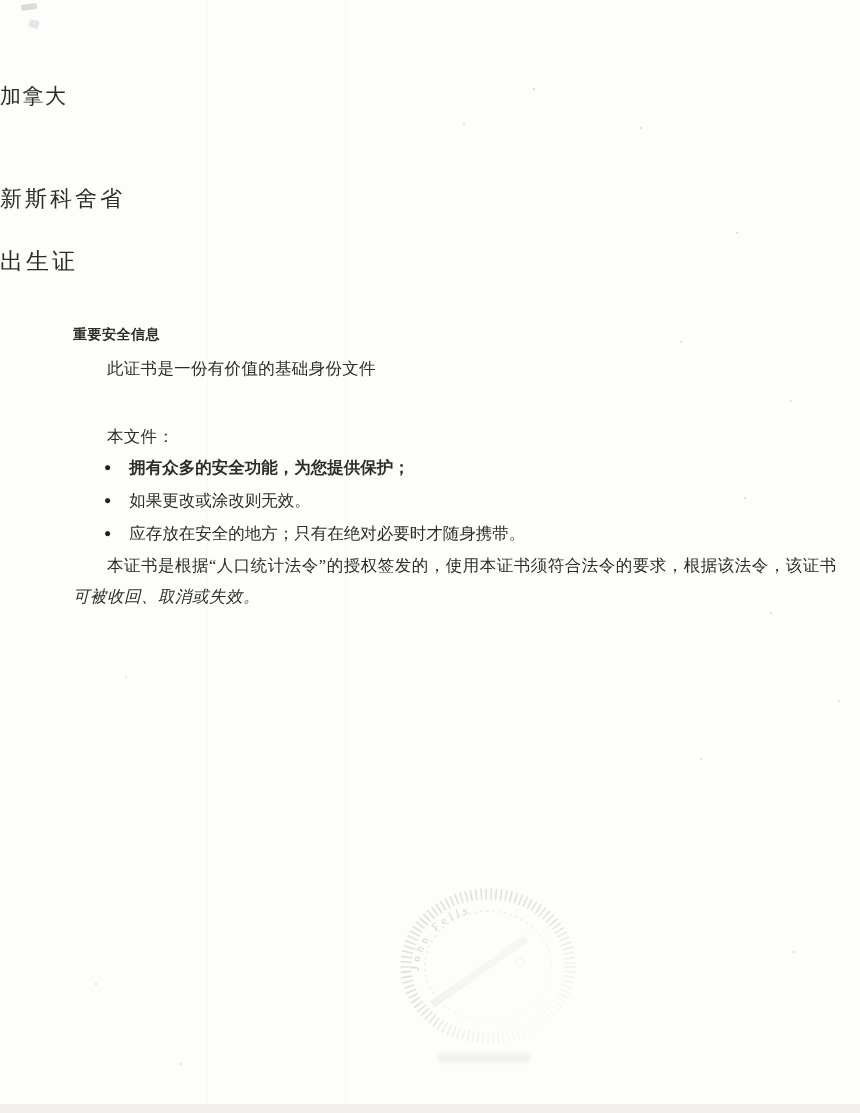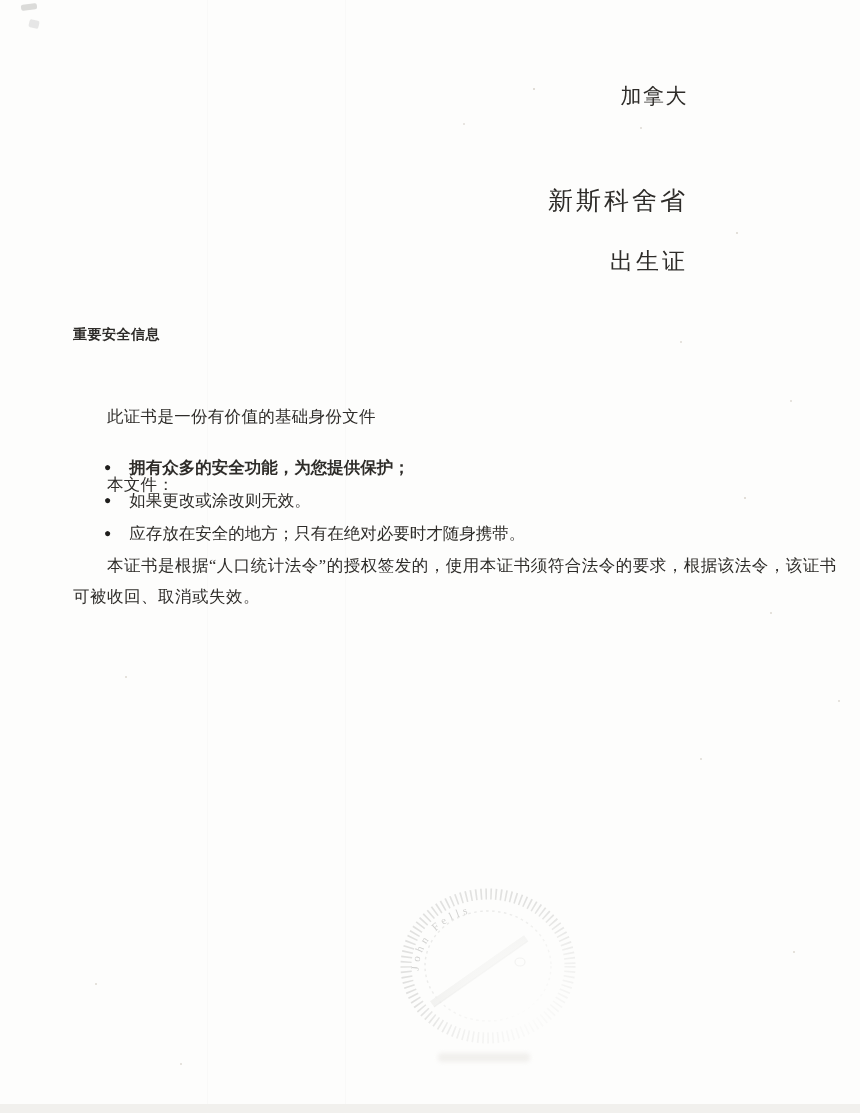--- a/index.html
+++ b/index.html
@@ -14,44 +14,44 @@
     background: #fdfdfc;
     overflow: hidden;
     font-family: "Liberation Serif", "DejaVu Serif", serif;
     color: #2e2c29;
   }
   
   .title {
     position: absolute;
     left: 0;
     width: 688px;
-    text-align: right;
+    text-align: left;
     white-space: nowrap;
   }
   .country-title  { top: 82px;  font-size: 21px; letter-spacing: 1.5px; }
-  .province-title { top: 184px; font-size: 25px; letter-spacing: 3px; }
+  .province-title { top: 184px; font-size: 22px; letter-spacing: 3px; }
   .doctype-title  { top: 246px; font-size: 23px; letter-spacing: 3px; }
 
   
   .sec-heading {
     position: absolute;
     left: 73px;
     top: 326px;
     font-size: 14px;
     font-weight: bold;
     letter-spacing: 0.5px;
     white-space: nowrap;
   }
   .bodyline {
     position: absolute;
     font-size: 16.5px;
     letter-spacing: 0.3px;
     white-space: nowrap;
   }
-  .p-line   { left: 107px; margin-top: 48px; }
+  .p-line   { left: 107px; }
   .p1 { top: 358px; }
   .p2 { top: 392px; }
   .p3 { top: 426px; }
 
   .bullet-row {
     position: absolute;
     left: 104px;
     font-size: 16.5px;
     white-space: nowrap;
   }
@@ -60,21 +60,21 @@
   .b3 { top: 523px; }
   .bullet-dot {
     display: inline-block;
     font-size: 12px;
     vertical-align: 2px;
     margin-right: 18px;
     color: #1f1e1c;
   }
 
   .c1 { left: 107px; top: 555px; letter-spacing: 0.5px; }
-  .c2 { left: 73px;  top: 586px; letter-spacing: 0.5px; }
+  .c2 { left: 73px;  top: 586px; letter-spacing: 0.5px; font-style: italic; }
 
   
   .seal-wrap {
     position: absolute;
     left: 398px;
     top: 886px;
     width: 182px;
     height: 162px;
   }
   .seal-fade {

